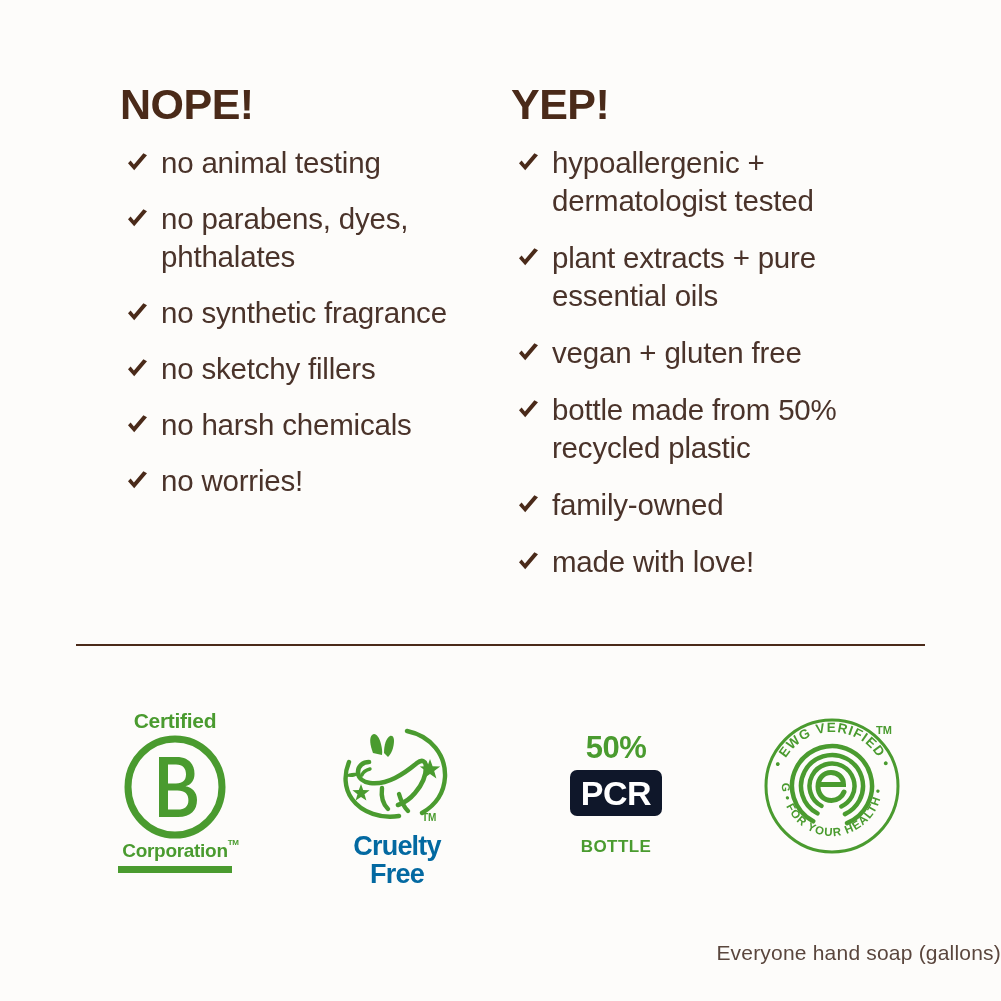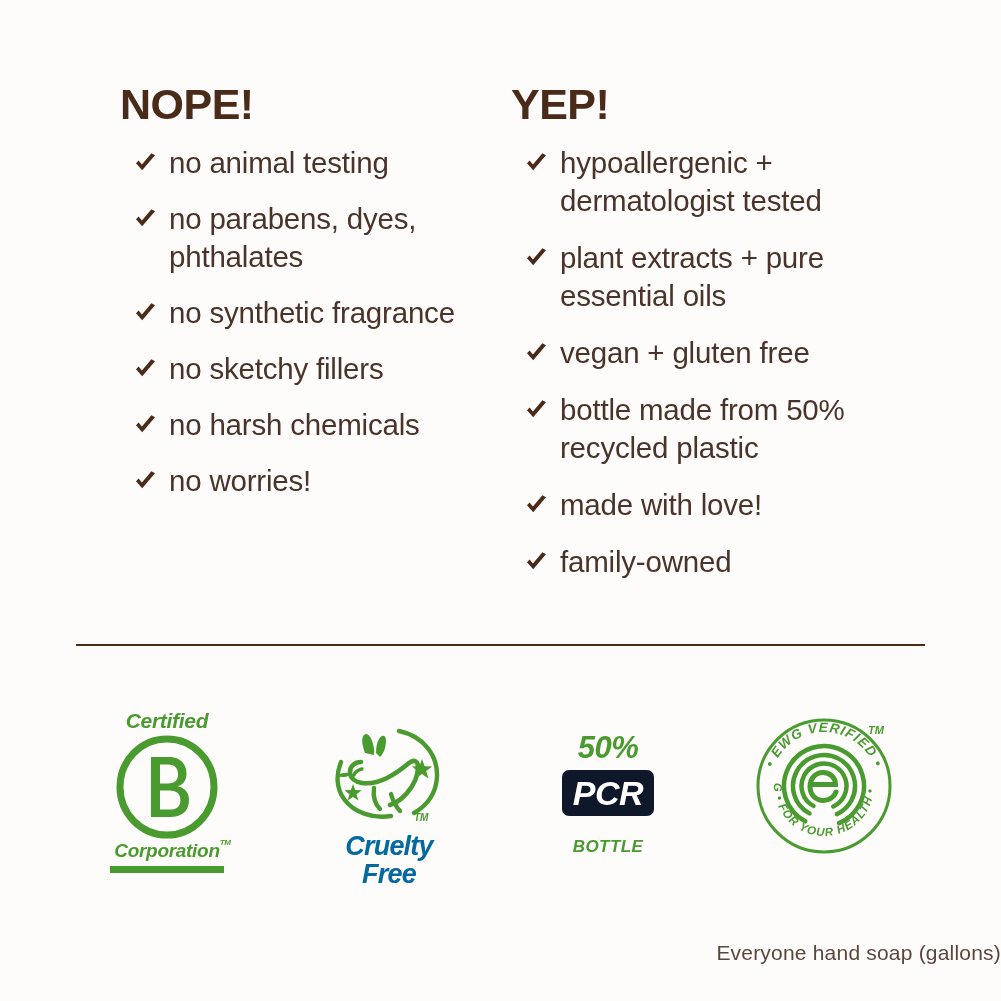--- a/index.html
+++ b/index.html
@@ -43,21 +43,21 @@
     font-size: 43px;
     line-height: 44px;
     letter-spacing: -0.5px;
     color: #4a2a19;
     margin: 0 0 18px 0;
     white-space: nowrap;
   }
 
   ul.claims {
     list-style: none;
-    margin: 12px;
+    margin: 4px;
     padding: 0;
   }
 
   ul.claims li {
     position: relative;
     padding-left: 37px;
     margin-bottom: 18px;
     font-size: 29.5px;
     line-height: 38px;
     color: #4a332a;
@@ -87,25 +87,24 @@
     left: 76px;
     top: 644px;
     width: 849px;
     height: 2px;
     background: #4a2a19;
   }
 
   
   .badges {
     position: absolute;
-    left: 4px;
+    left: 12px;
     top: 700px;
     width: 888px;
     height: 180px;
-    font-style: italic;
   }
   .badge {
     position: absolute;
     text-align: center;
   }
 
   
   .badge-bcorp { left: 100px; top: 10px; width: 126px; }
   .bcorp-top {
     font-family: "Liberation Sans Narrow", "Liberation Sans", sans-serif;
@@ -306,29 +305,29 @@
               </svg>
           </span>
           <span class="claim-text">bottle made from 50% recycled plastic</span>
         </li>
         <li>
           <span class="check">
             <svg width="23" height="20" viewBox="0 0 23 20">
                 <path d="M2 10.2 L8.2 17.2 L21 2.2 L17.4 0.2 L7.9 11.6 L4.6 7.4 Z" fill="#4a2a19"></path>
               </svg>
           </span>
+          <span class="claim-text">family-owned</span>
+        </li>
+        <li>
+          <span class="check">
+            <svg width="23" height="20" viewBox="0 0 23 20">
+                <path d="M2 10.2 L8.2 17.2 L21 2.2 L17.4 0.2 L7.9 11.6 L4.6 7.4 Z" fill="#4a2a19"></path>
+              </svg>
+          </span>
           <span class="claim-text">made with love!</span>
-        </li>
-        <li>
-          <span class="check">
-            <svg width="23" height="20" viewBox="0 0 23 20">
-                <path d="M2 10.2 L8.2 17.2 L21 2.2 L17.4 0.2 L7.9 11.6 L4.6 7.4 Z" fill="#4a2a19"></path>
-              </svg>
-          </span>
-          <span class="claim-text">family-owned</span>
         </li>
       </ul>
     </div>
   </div>
 
   <div class="divider"></div>
 
   <div class="badges">
 
     <div class="badge badge-bcorp">

